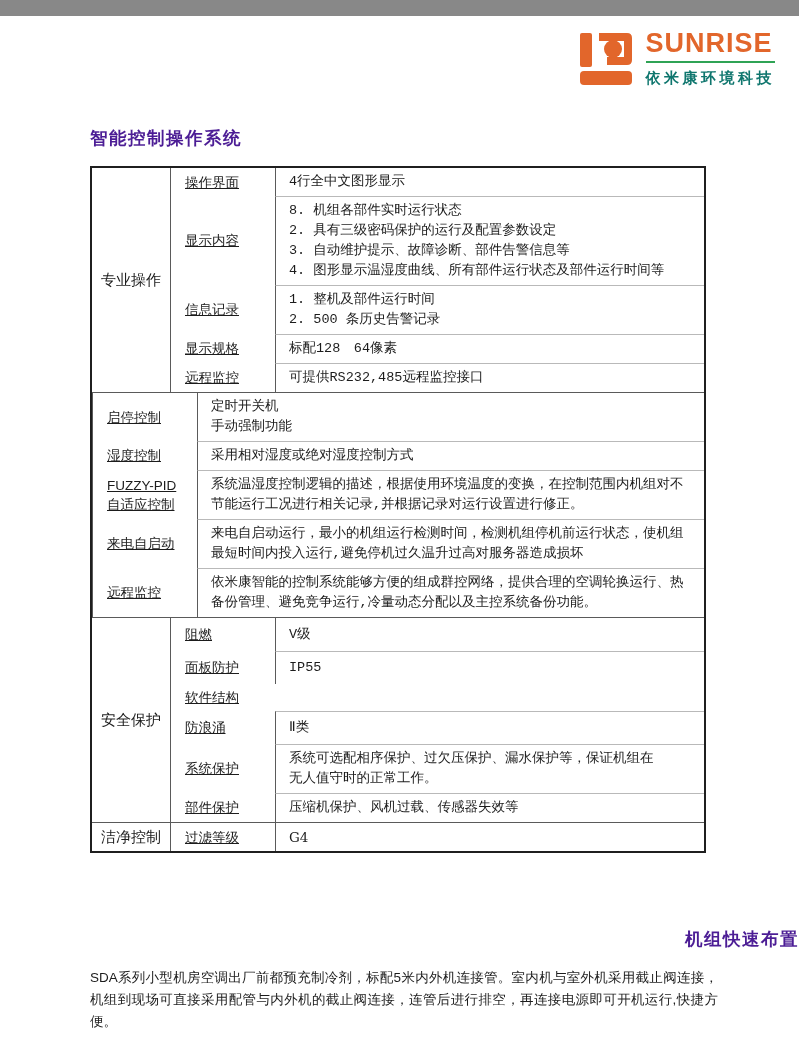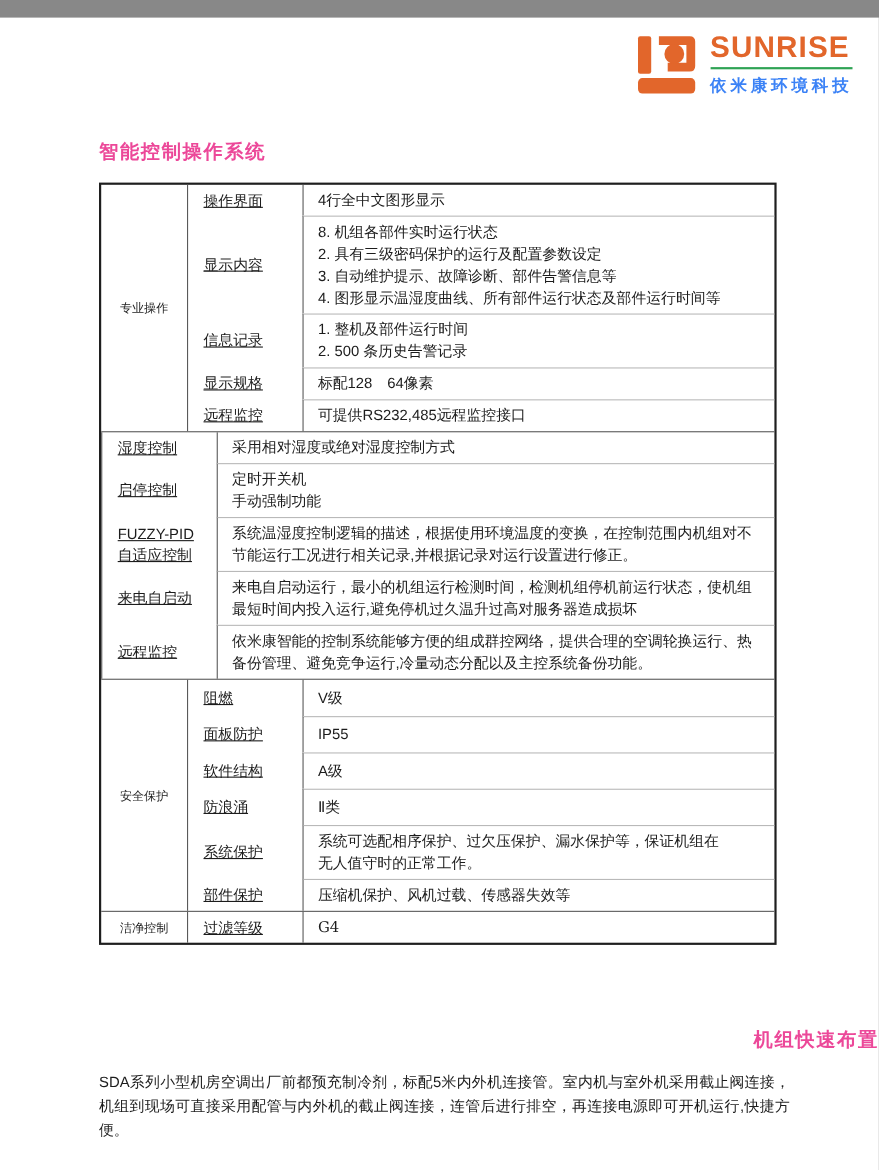--- a/index.html
+++ b/index.html
@@ -11,42 +11,42 @@
   
   .header { position:relative; height:86px; }
   .logo { position:absolute; top:12px; right:24px; display:flex; align-items:flex-start; gap:9px; }
   .logo-mark { width:58px; height:62px; flex:0 0 auto; }
   .logo-text { display:flex; flex-direction:column; }
   .brand {
     font-size:27px; font-weight:bold; letter-spacing:1px; line-height:30px;
     color:#e2662b; font-family:"Liberation Sans",sans-serif;
   }
   .brand-rule { height:2px; background:#2fa355; margin:3px 0 6px 0; width:100%; }
-  .brand-sub { font-size:15px; font-weight:bold; letter-spacing:3.5px; color:#3b82f6; white-space:nowrap; }
+  .brand-sub { font-size:15px; font-weight:bold; letter-spacing:3.5px; color:#0f766e; white-space:nowrap; }
   
-  .sec-title { font-size:17.5px; font-weight:bold; letter-spacing:1.5px; margin:24px 0 16px 90px; color:#ec4899; }
+  .sec-title { font-size:17.5px; font-weight:bold; letter-spacing:1.5px; margin:24px 0 16px 90px; color:#4c1d95; }
   
   .spec-table { margin:0 0 0 90px; width:616px; border:2px solid #1f1f1f; box-sizing:border-box; }
   .tgroup { display:flex; }
   .tgroup + .tgroup { border-top:1px solid #5a5a5a; }
   .gcell {
     flex:0 0 78px; width:78px; display:flex; align-items:center; justify-content:center;
-    font-size:11px; text-align:center; box-sizing:border-box; padding:2px;
+    font-size:15px; text-align:center; box-sizing:border-box; padding:2px;
   }
   .gcontent { flex:1; border-left:1px solid #5a5a5a; display:flex; flex-direction:column; }
   .trow { display:flex; }
   .tlabel {
     flex:0 0 104px; width:104px; box-sizing:border-box;
     display:flex; align-items:center; padding:4px 4px 4px 14px;
     font-size:13.5px; line-height:19px; white-space:pre-line;text-decoration:underline;
   }
   .tvalue {
     flex:1; border-left:1px solid #5a5a5a; box-sizing:border-box;
     padding:4px 12px 4px 13px; display:flex; align-items:center;
-    font-size:13.5px; line-height:20px; white-space:pre-line; min-height:27px;
+    font-size:13.5px; line-height:20px; white-space:pre-line; min-height:27px;font-family:Liberation Mono, monospace;
   }
   .trow + .trow .tvalue { border-top:1px solid #b9b9b9; }
   .h33 .tvalue { min-height:33px; }
   .h46 .tvalue { min-height:46px; }
   .serif { font-family:"DejaVu Serif",serif; }
   
   .sec2-title { margin-top:74px;text-align:right; }
   .para {
     width:628px; margin:0 0 0 90px; font-size:13.5px; line-height:22px;
     color:#1c1c1c; text-align:justify;
@@ -102,28 +102,28 @@
         </div>
         <div class="trow">
           <div class="tlabel">远程监控</div>
           <div class="tvalue">可提供RS232,485远程监控接口</div>
         </div>
       </div>
     </div>
 
     <div class="tgroup">
       <div class="gcontent">
-        <div class="trow">
-          <div class="tlabel">湿度控制</div>
-          <div class="tvalue">采用相对湿度或绝对湿度控制方式</div>
-        </div>
         <div class="trow h46">
           <div class="tlabel">启停控制</div>
           <div class="tvalue">定时开关机
 手动强制功能</div>
+        </div>
+        <div class="trow">
+          <div class="tlabel">湿度控制</div>
+          <div class="tvalue">采用相对湿度或绝对湿度控制方式</div>
         </div>
         <div class="trow">
           <div class="tlabel">FUZZY-PID
 自适应控制</div>
           <div class="tvalue">系统温湿度控制逻辑的描述，根据使用环境温度的变换，在控制范围内机组对不节能运行工况进行相关记录,并根据记录对运行设置进行修正。</div>
         </div>
         <div class="trow">
           <div class="tlabel">来电自启动</div>
           <div class="tvalue">来电自启动运行，最小的机组运行检测时间，检测机组停机前运行状态，使机组最短时间内投入运行,避免停机过久温升过高对服务器造成损坏</div>
         </div>
@@ -140,21 +140,20 @@
         <div class="trow h33">
           <div class="tlabel">阻燃</div>
           <div class="tvalue">V级</div>
         </div>
         <div class="trow h33">
           <div class="tlabel">面板防护</div>
           <div class="tvalue">IP55</div>
         </div>
         <div class="trow h33">
           <div class="tlabel">软件结构</div>
-          <div class="tvalue">A级</div>
         </div>
         <div class="trow h33">
           <div class="tlabel">防浪涌</div>
           <div class="tvalue">Ⅱ类</div>
         </div>
         <div class="trow">
           <div class="tlabel">系统保护</div>
           <div class="tvalue">系统可选配相序保护、过欠压保护、漏水保护等，保证机组在
 无人值守时的正常工作。</div>
         </div>

